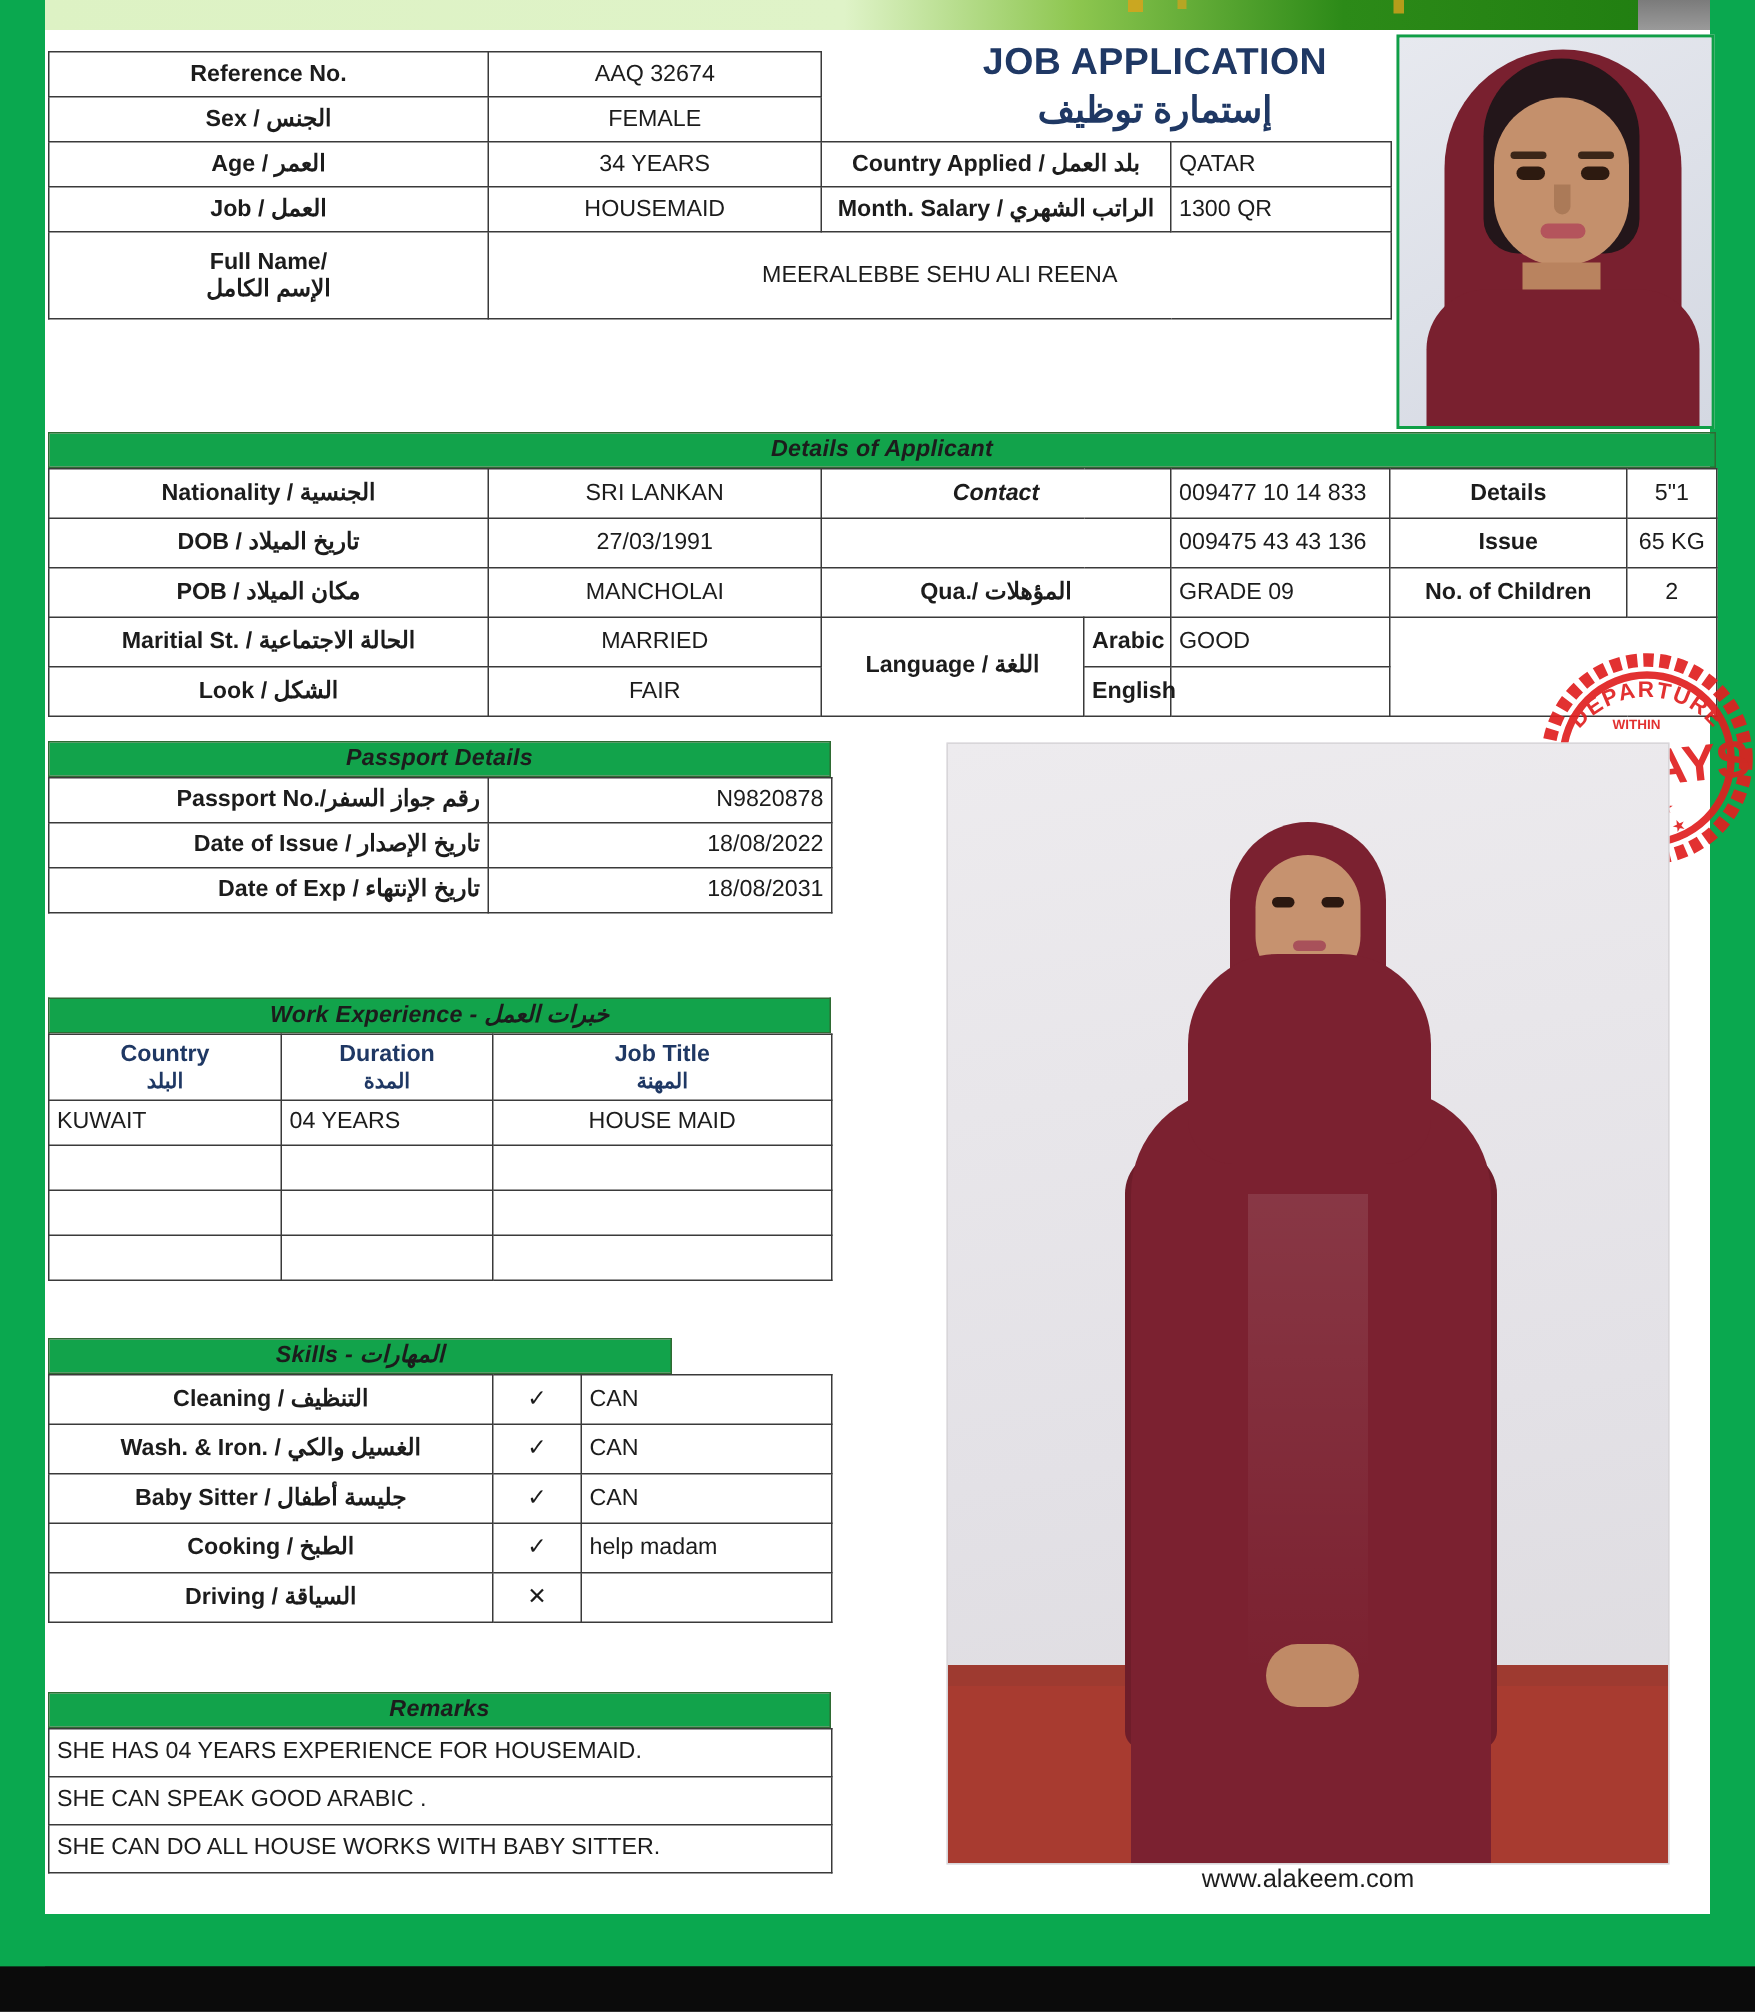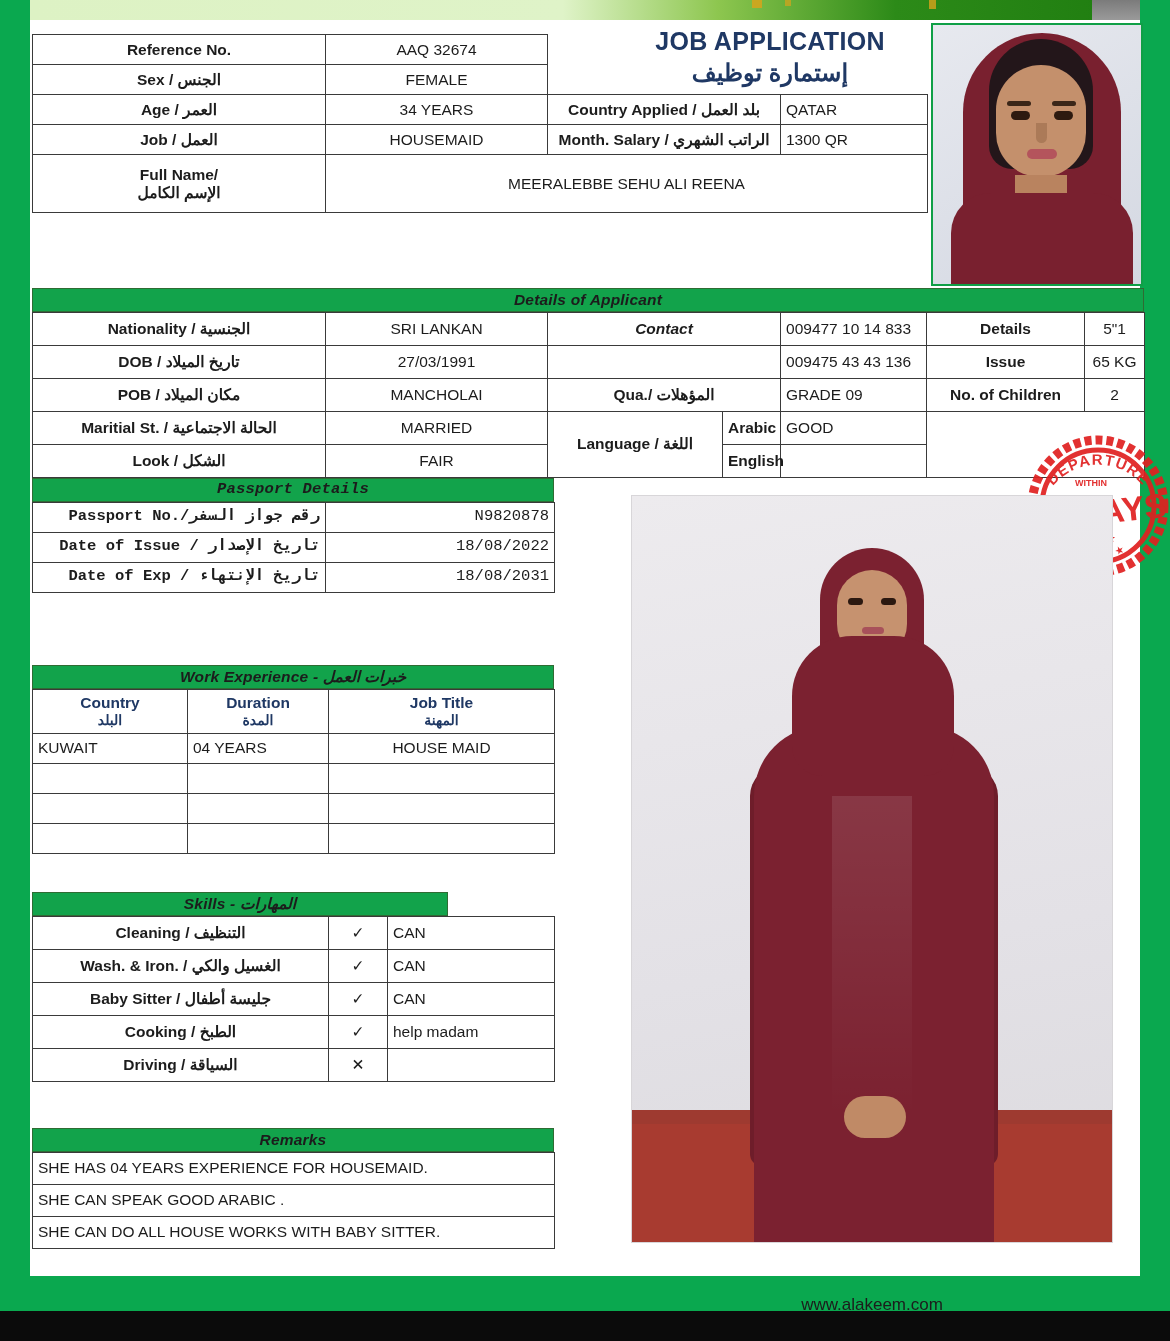--- a/index.html
+++ b/index.html
@@ -102,21 +102,21 @@
   .contact-big { font-size: 21px; font-weight: bold; color:#1f3864; text-align:center;font-style:italic; }
 
   
   .stamp {
     position:absolute; left:993px; top:424px; width:150px; height:160px;
     pointer-events:none;
   }
   .stamp svg { width:100%; height:100%; }
 
   
-  .pass-wrap { position:absolute; left:2px; top:478px; width:522px;font-family:Liberation Mono, monospace; }
+  .pass-wrap { position:absolute; left:2px; top:494px; width:522px; }
   .pass-hdr { width:522px; height:22px; }
   .pass-tbl { width:522px; }
   .pass-tbl td { height:30px;text-align:right; }
 
   
   .work-wrap { position:absolute; left:2px; top:665px; width:522px; }
   .work-hdr { width:522px; height:22px; }
   .work-tbl { width:522px; }
   .work-tbl td { height:30px; }
   .work-tbl td.hdrcell { height:44px; }
@@ -151,21 +151,21 @@
   .pb-eye-r { position:absolute; left:249px; top:102px; width:15px; height:7px; background:#2b1810; border-radius:7px; }
   .pb-lip   { position:absolute; left:230px; top:131px; width:22px; height:7px; background:#a8515a; border-radius:8px; }
   .pb-scarf { position:absolute; left:160px; top:140px; width:162px; height:140px; background:#7b2130; border-radius:60px 60px 30px 30px; }
   .pb-dress { position:absolute; left:122px; top:230px; width:240px; height:518px; background:#7b2130; border-radius:70px 70px 0 0; }
   .pb-armL  { position:absolute; left:118px; top:270px; width:62px; height:400px; background:#6e1d2a; border-radius:30px 30px 12px 12px; }
   .pb-armR  { position:absolute; left:304px; top:270px; width:62px; height:400px; background:#6e1d2a; border-radius:30px 30px 12px 12px; }
   .pb-hands { position:absolute; left:212px; top:600px; width:62px; height:42px; background:#c08a66; border-radius:22px; }
   .pb-sheen { position:absolute; left:200px; top:300px; width:80px; height:320px; background:linear-gradient(to bottom,rgba(255,255,255,.10),rgba(255,255,255,0)); }
 
   .site-url {
-    position:absolute; left:601px; top:1295px; width:482px;
+    position:absolute; left:601px; top:1243px; width:482px;
     text-align:center; font-size:17px; color:#1c1c1c;
   }
 </style>
 </head>
 <body>
 
 <div class="page">
 
   <div class="frame-left"></div>
   <div class="frame-right"></div>

